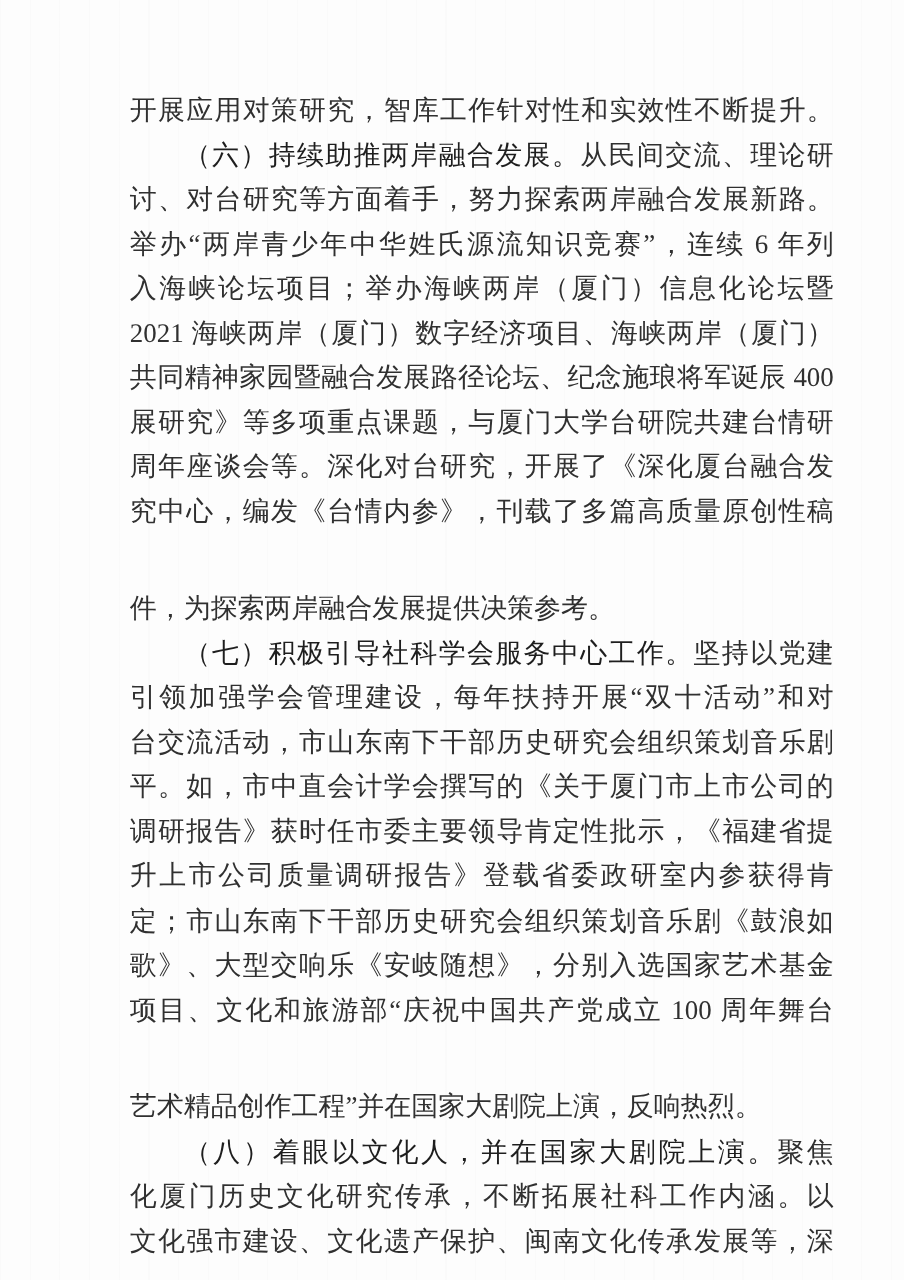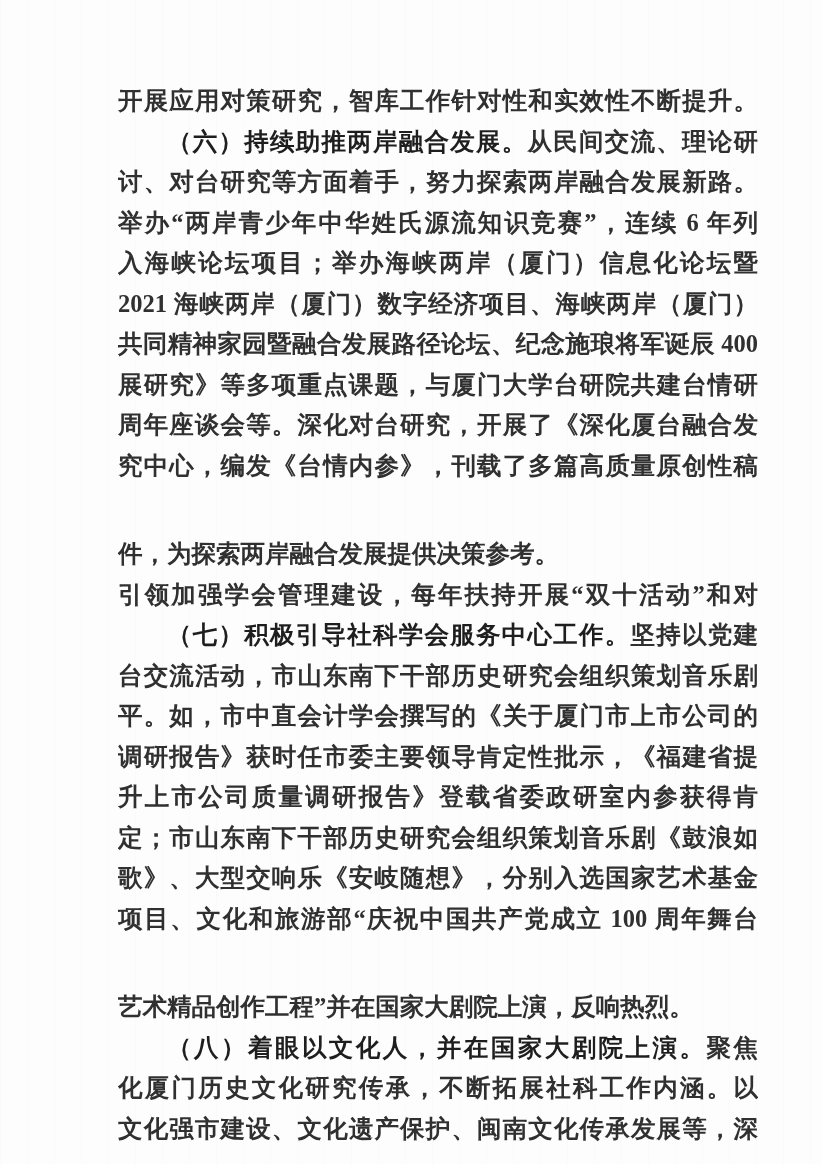--- a/index.html
+++ b/index.html
@@ -43,45 +43,45 @@
     letter-spacing: 0;
   }
   .line.para-end {
     text-align-last: left;
     margin-top: 48px;
   }
   .line.indent {
     text-indent: 2em;
   }
   .seg {
-    font-weight: 700;
+    font-weight: 400;
   }
   .seg.bold {
-    font-weight: 700;
+    font-weight: 400;
     color: #1e1e1e;
   }
 </style>
 </head>
 <body>
 
 <div class="page">
   <div class="text-block">
       <div class="line"><span class="seg">开展应用对策研究，智库工作针对性和实效性不断提升。</span></div>
       <div class="line indent"><span class="seg bold">（六）持续助推两岸融合发展。</span><span class="seg">从民间交流、理论研</span></div>
       <div class="line"><span class="seg">讨、对台研究等方面着手，努力探索两岸融合发展新路。</span></div>
       <div class="line"><span class="seg">举办“两岸青少年中华姓氏源流知识竞赛”，连续 6 年列</span></div>
       <div class="line"><span class="seg">入海峡论坛项目；举办海峡两岸（厦门）信息化论坛暨</span></div>
       <div class="line"><span class="seg">2021 海峡两岸（厦门）数字经济项目、海峡两岸（厦门）</span></div>
       <div class="line"><span class="seg">共同精神家园暨融合发展路径论坛、纪念施琅将军诞辰 400</span></div>
       <div class="line"><span class="seg">展研究》等多项重点课题，与厦门大学台研院共建台情研</span></div>
       <div class="line"><span class="seg">周年座谈会等。深化对台研究，开展了《深化厦台融合发</span></div>
       <div class="line"><span class="seg">究中心，编发《台情内参》，刊载了多篇高质量原创性稿</span></div>
       <div class="line para-end"><span class="seg">件，为探索两岸融合发展提供决策参考。</span></div>
+      <div class="line indent"><span class="seg bold">（七）积极引导社科学会服务中心工作。</span><span class="seg">坚持以党建</span></div>
       <div class="line"><span class="seg">引领加强学会管理建设，每年扶持开展“双十活动”和对</span></div>
-      <div class="line indent"><span class="seg bold">（七）积极引导社科学会服务中心工作。</span><span class="seg">坚持以党建</span></div>
       <div class="line"><span class="seg">台交流活动，市山东南下干部历史研究会组织策划音乐剧</span></div>
       <div class="line"><span class="seg">平。如，市中直会计学会撰写的《关于厦门市上市公司的</span></div>
       <div class="line"><span class="seg">调研报告》获时任市委主要领导肯定性批示，《福建省提</span></div>
       <div class="line"><span class="seg">升上市公司质量调研报告》登载省委政研室内参获得肯</span></div>
       <div class="line"><span class="seg">定；市山东南下干部历史研究会组织策划音乐剧《鼓浪如</span></div>
       <div class="line"><span class="seg">歌》、大型交响乐《安岐随想》，分别入选国家艺术基金</span></div>
       <div class="line"><span class="seg">项目、文化和旅游部“庆祝中国共产党成立 100 周年舞台</span></div>
       <div class="line para-end"><span class="seg">艺术精品创作工程”并在国家大剧院上演，反响热烈。</span></div>
       <div class="line indent"><span class="seg bold">（八）着眼以文化人，并在国家大剧院上演。</span><span class="seg">聚焦</span></div>
       <div class="line"><span class="seg">化厦门历史文化研究传承，不断拓展社科工作内涵。以</span></div>

